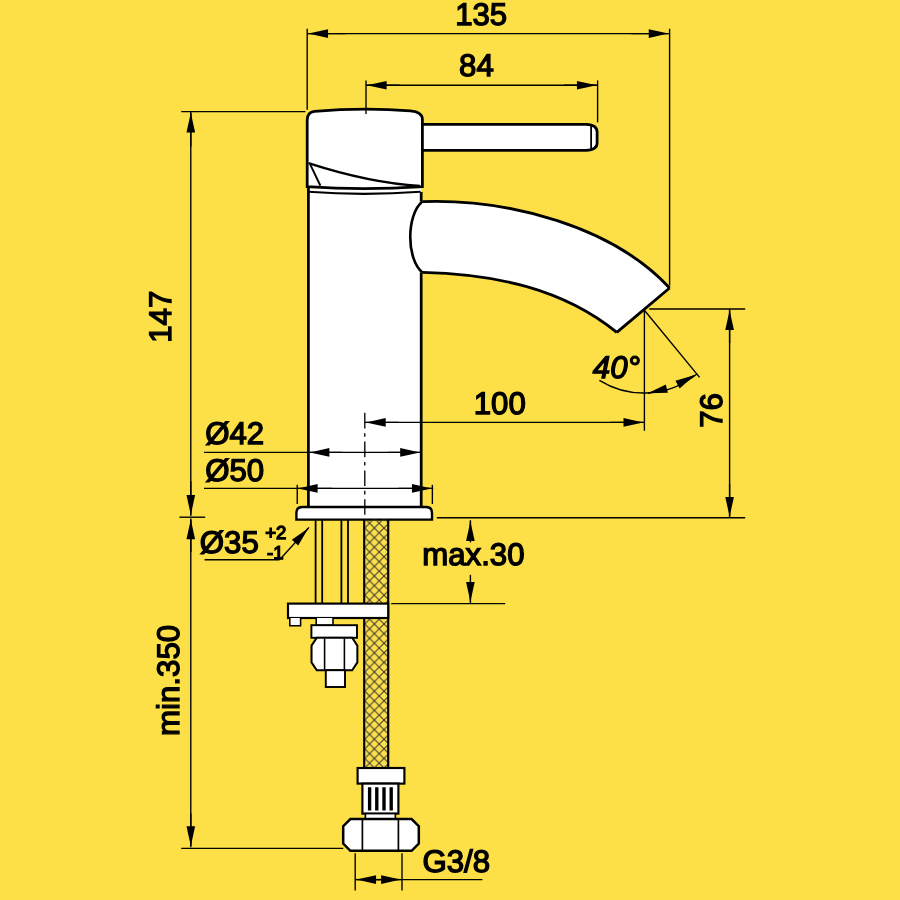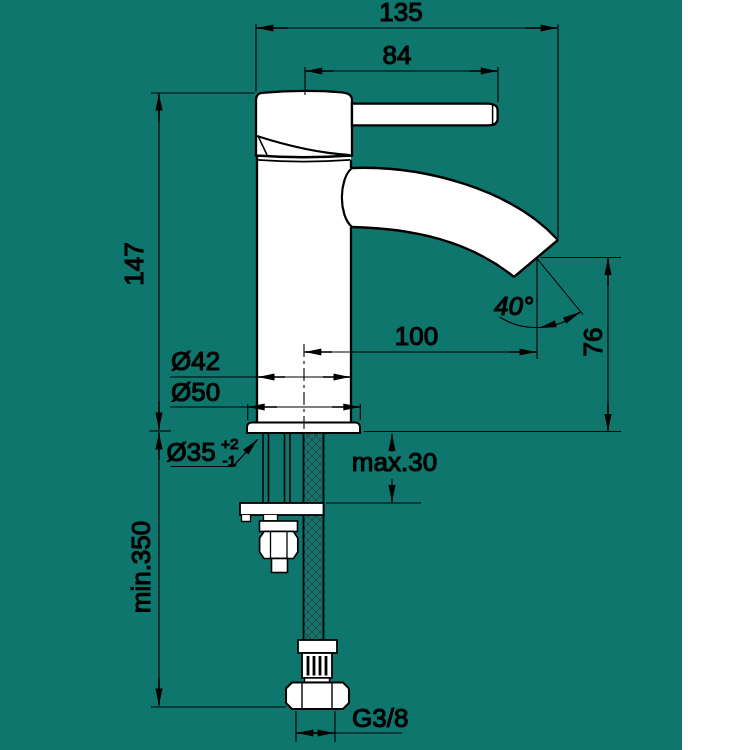--- a/index.html
+++ b/index.html
@@ -1,16 +1,16 @@
 <!DOCTYPE html>
 <html><head>
 <meta charset="utf-8">
 <style>
   html,body{margin:0;padding:0;background:#ffffff;}
-  .canvas{position:relative;width:682px;height:750px;background:#0f766e;overflow:hidden;
+  .canvas{position:relative;width:750px;height:750px;background:#fde047;overflow:hidden;
           font-family:"Liberation Sans", sans-serif;text-decoration:underline;}
   svg{display:block;}
   text{fill:#000; font-family:"Liberation Sans", sans-serif; font-size:26px;}
   text.small{font-size:15.5px;}
   text.italic{font-style:italic;}
   text.rot{font-size:26px;}
   .outline{stroke:#000;fill:none;}
   .fillw{fill:#ffffff;}
   .dim{stroke:#000;stroke-width:1.15;fill:none;}
   .cline{stroke:#000;stroke-width:1.1;fill:none;stroke-dasharray:13 4 3 4;}

